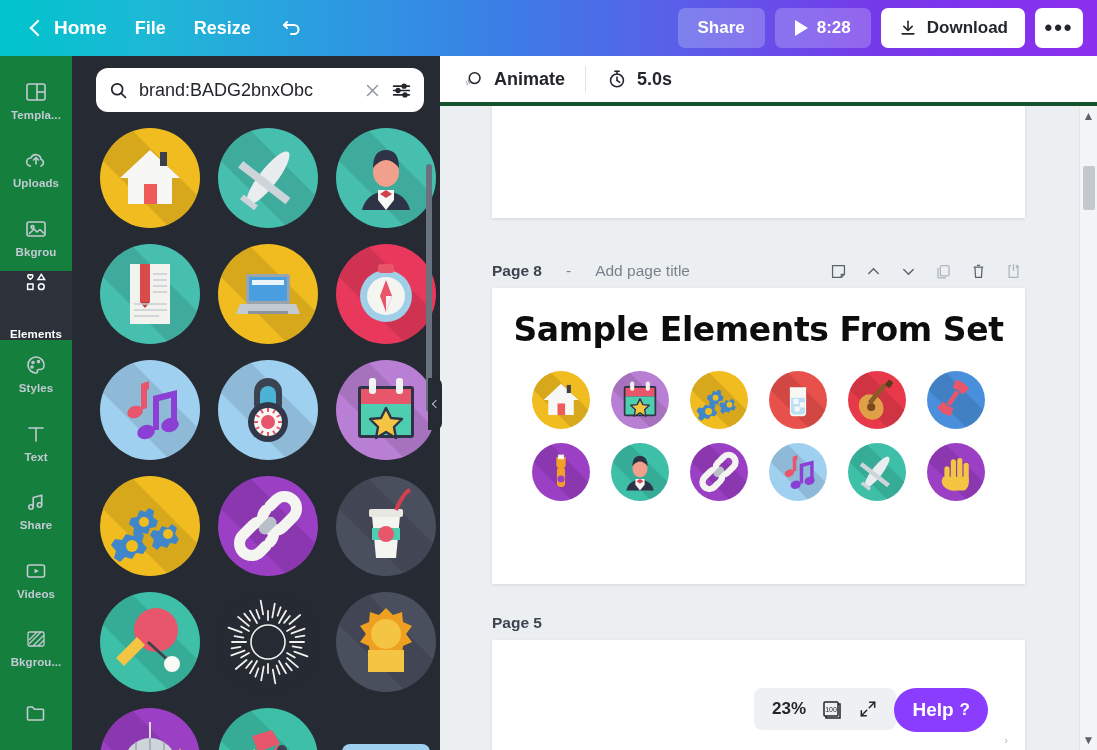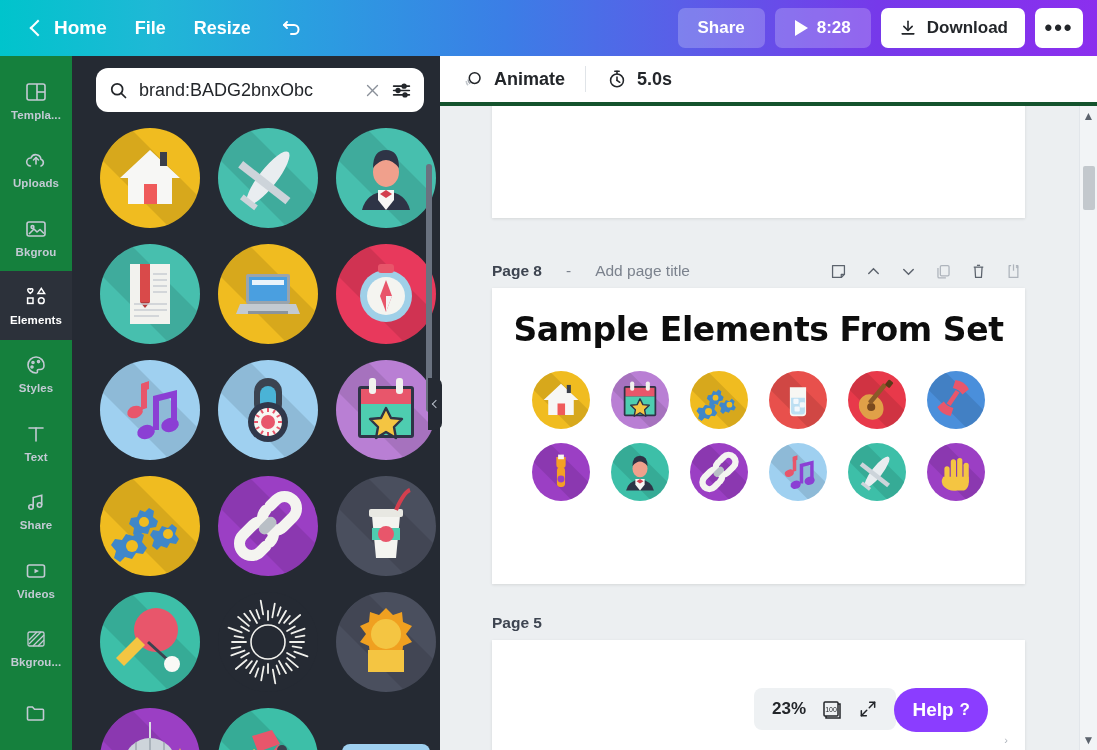--- a/index.html
+++ b/index.html
@@ -44,21 +44,21 @@
     position: absolute; left: 0; top: 56px; width: 72px; height: 694px;
     background: #15803d; z-index: 20;
     display: flex; flex-direction: column; align-items: center;
     padding-top: 10px; overflow: hidden;
   }
   .rail-item {
     width: 72px; height: 72px; display: flex; flex-direction: column;
     align-items: center; justify-content: center; gap: 5px;
     color: #c3cad4; cursor: pointer;
   }
-  .rail-item.active { background: #2c313a; color: #fff; }
+  .rail-item.active { background: #2c313a; color: #fff; justify-content: space-between; }
   .rail-label { font-size: 11.5px; font-weight: 600; letter-spacing: .1px;
     max-width: 70px; overflow: hidden; white-space: nowrap; }
   .rail-ico { width: 24px; height: 24px; display: block; }
 
   
   .panel {
     position: absolute; left: 72px; top: 56px; width: 368px; height: 694px;
     background: #252a33; z-index: 15; overflow: hidden;
   }
   .searchwrap { padding: 12px 16px 8px 24px; }

